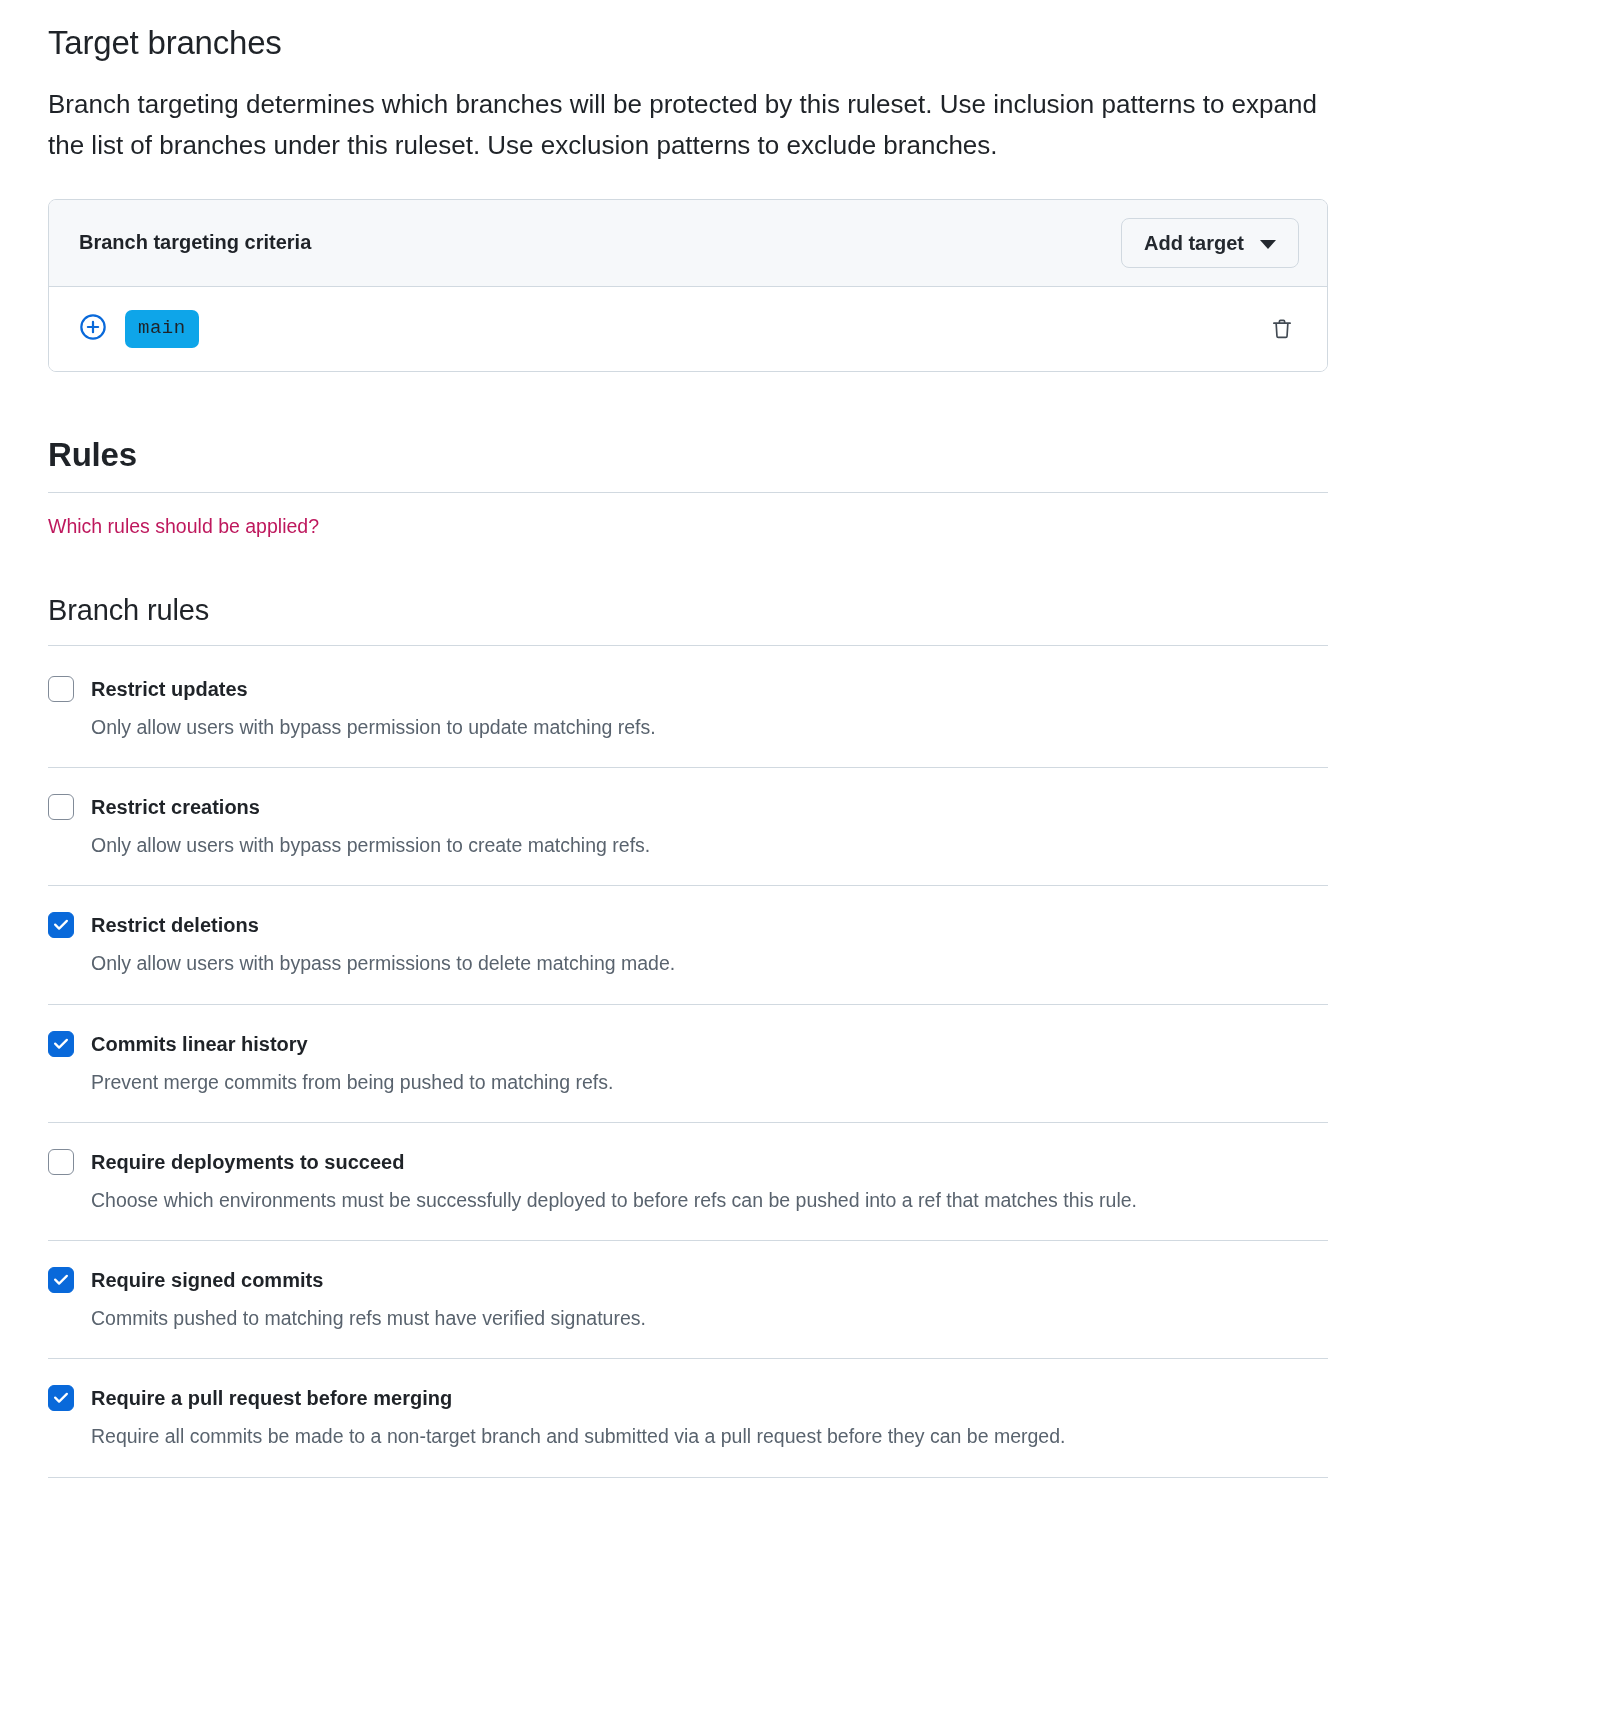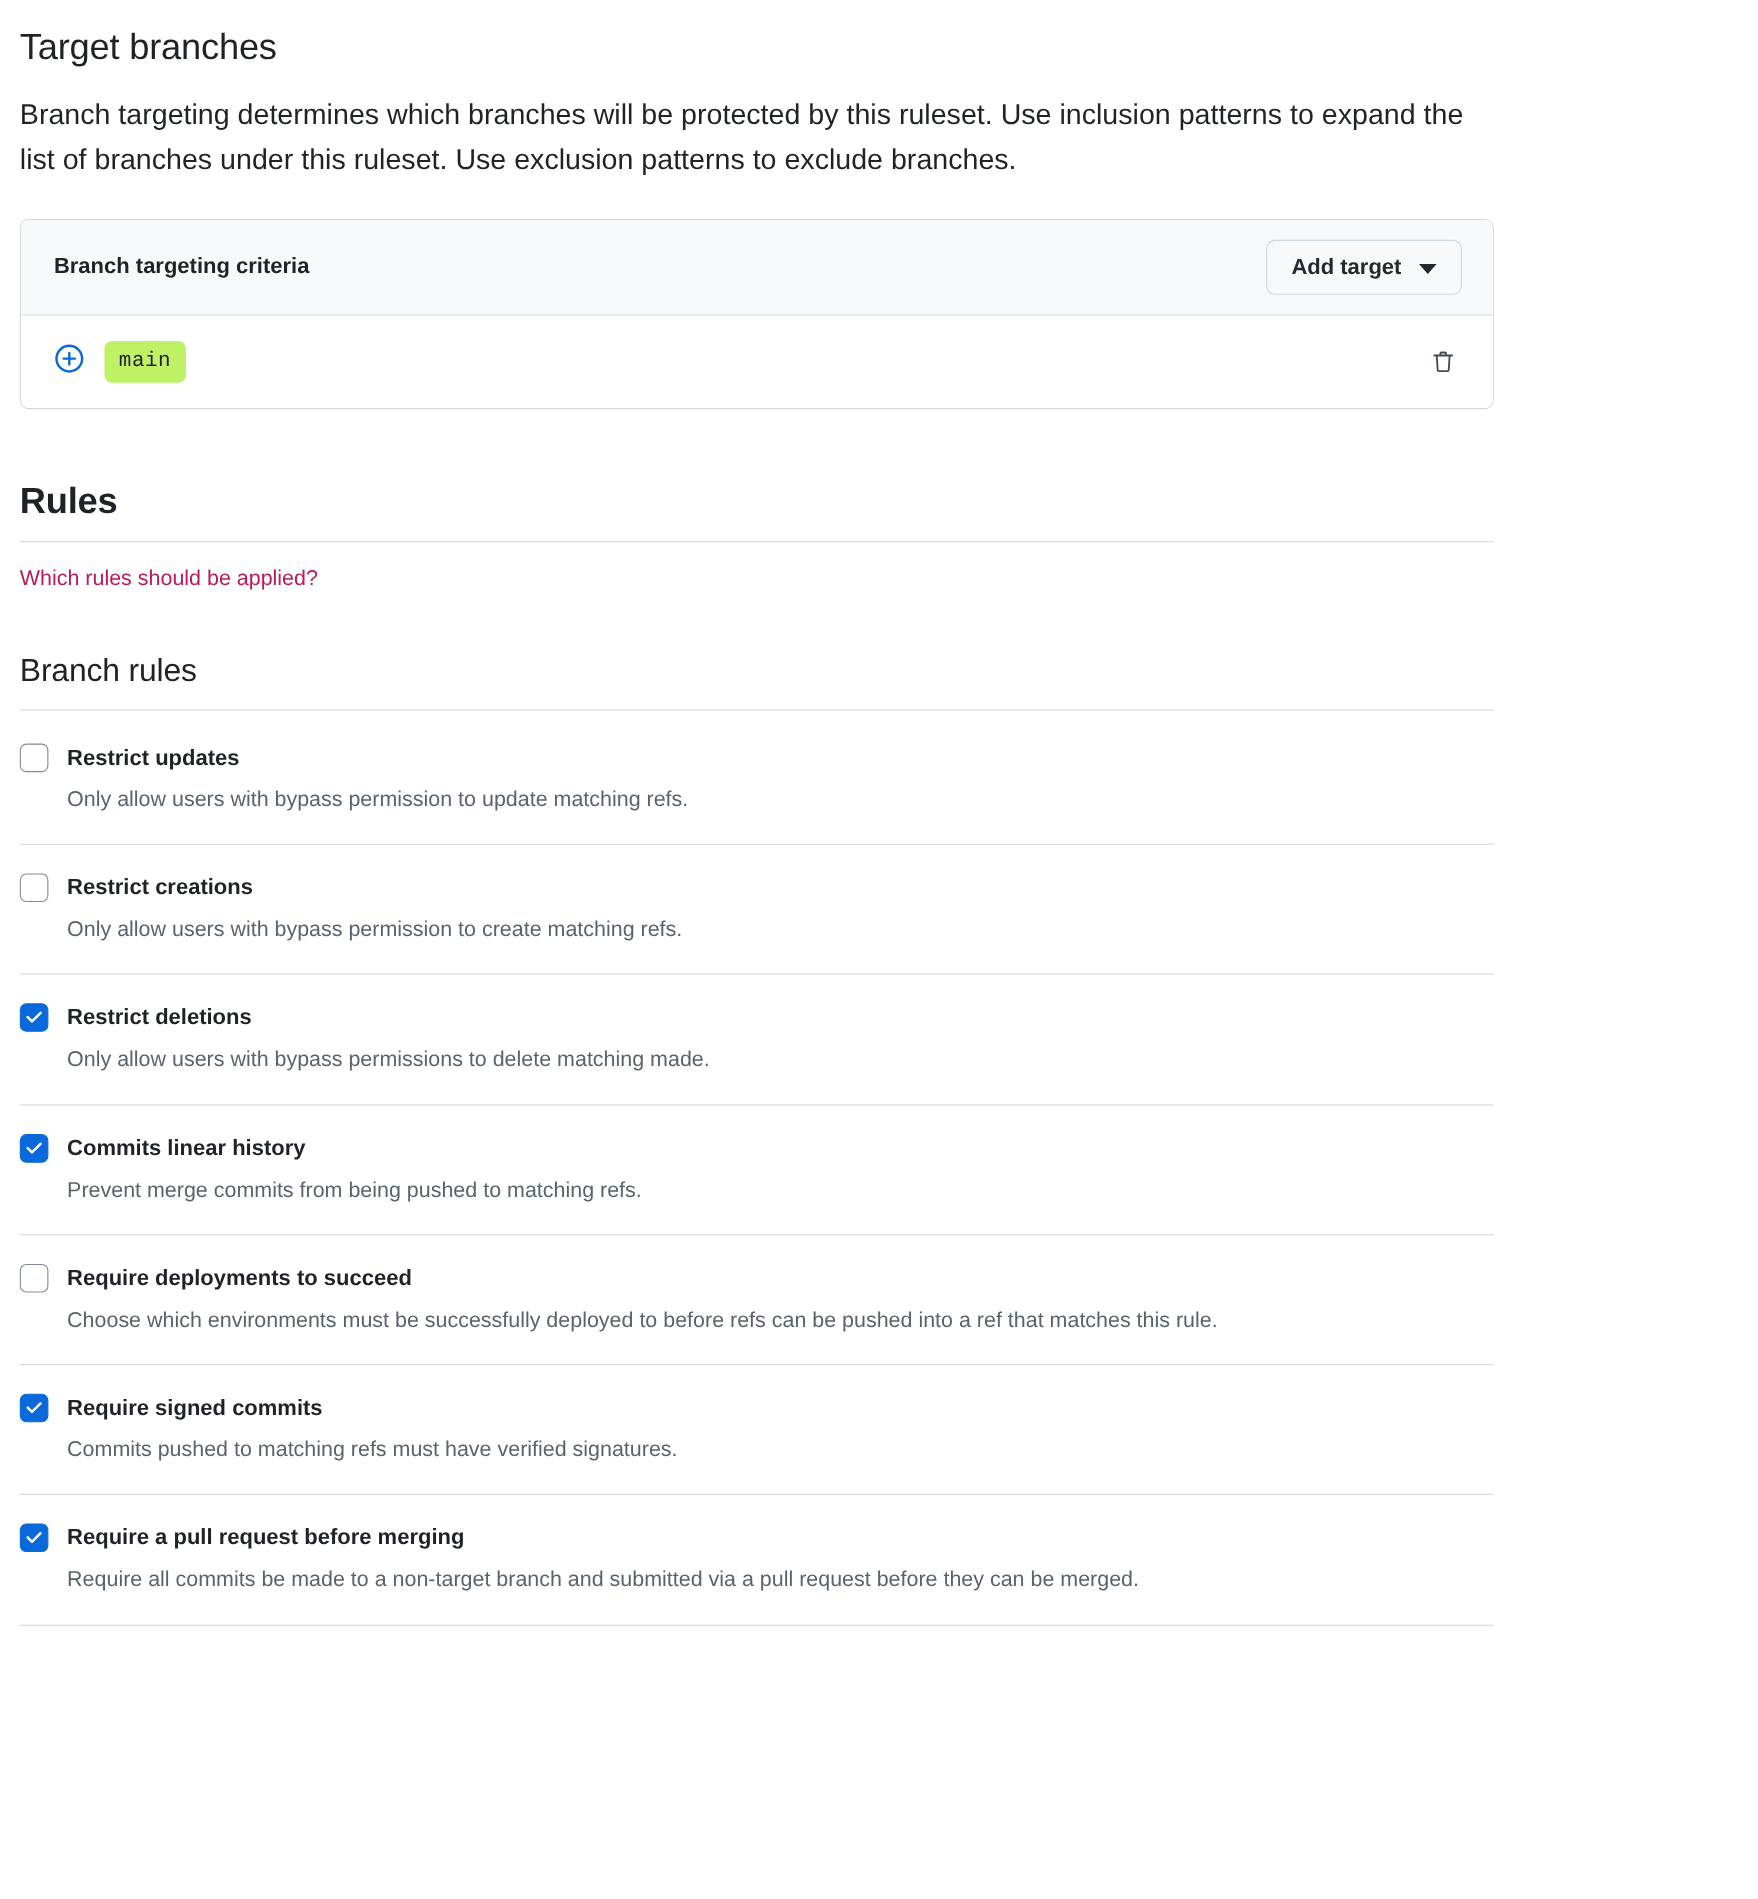--- a/index.html
+++ b/index.html
@@ -11,21 +11,21 @@
   body {
     width: 1598px;
     height: 1726px;
     font-family: "Liberation Sans", sans-serif;
     color: #1f2328;
     -webkit-font-smoothing: antialiased;
     overflow: hidden;
   }
 
   .page {
-    padding: 0 18px;
+    padding: 0 48px;
     width: 1376px;
   }
 
   
   .section-title {
     font-size: 33px;
     font-weight: 400;
     line-height: 1.25;
     color: #1f2328;
     margin: 0;
@@ -96,21 +96,21 @@
     background: #ffffff;
     min-height: 84px;
   }
   .criteria-row-left {
     display: flex;
     align-items: center;
     gap: 18px;
   }
   .plus-icon { display: block; }
   .branch-chip {
-    background: #bef264;
+    background: #0ea5e9;
     color: #1f2328;
     border-radius: 7px;
     padding: 6px 13px 7px 13px;
     font-family: "Liberation Mono", "DejaVu Sans Mono", monospace;
     font-size: 19px;
     line-height: 1.3;
     letter-spacing: 0.5px;
   }
   .trash-btn {
     background: none;

